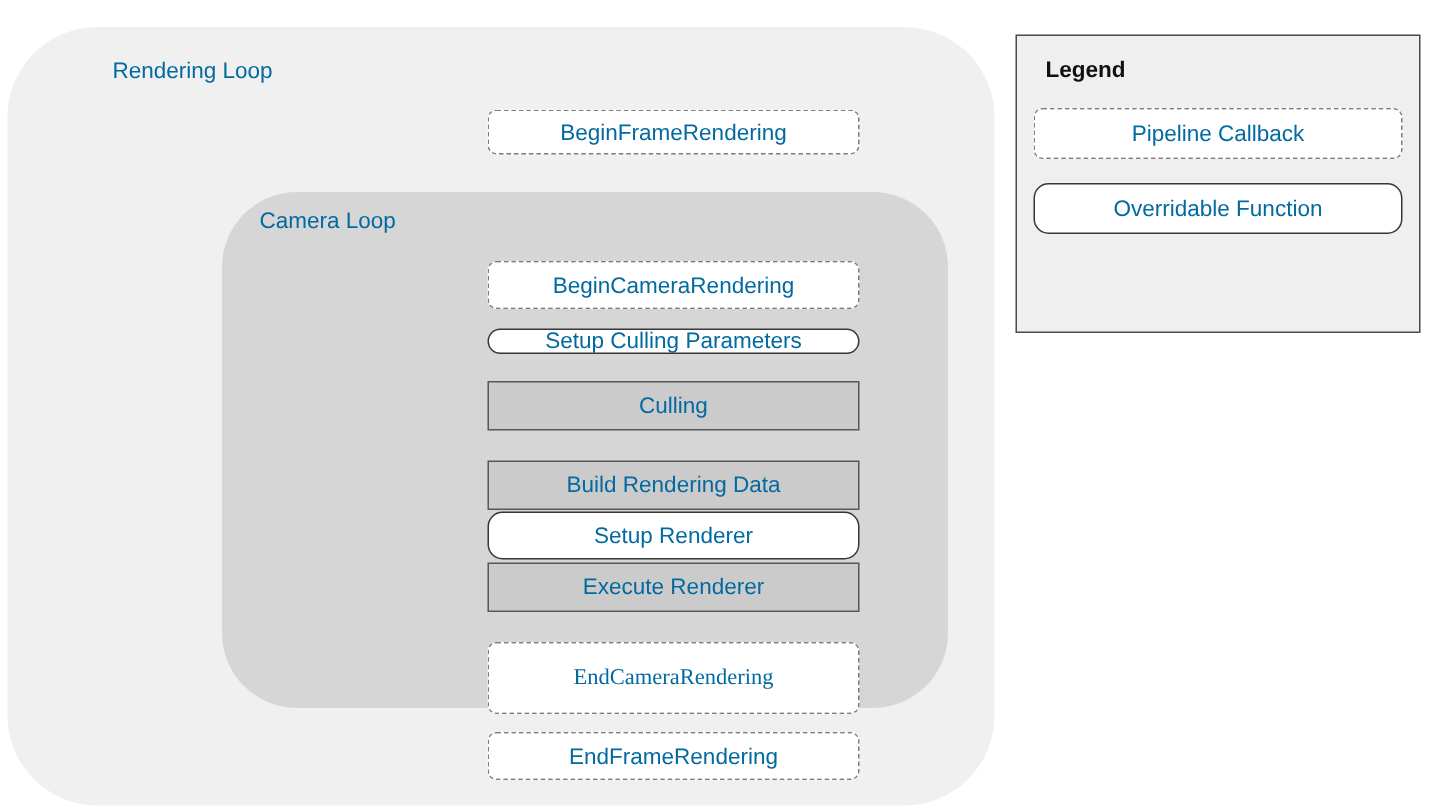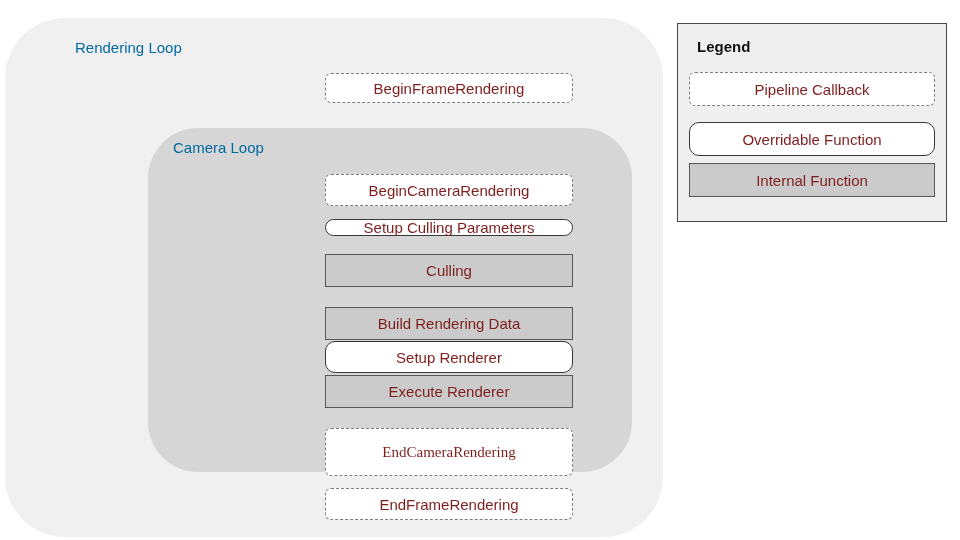--- a/index.html
+++ b/index.html
@@ -25,21 +25,21 @@
     position: absolute; font-size: 15px; font-weight: normal; color: #0369a1;
     white-space: nowrap;
   }
   #lbl-rendering-loop { left: 75px; top: 39px; }
   #lbl-camera-loop    { left: 173px; top: 139px; }
 
   
   .box {
     position: absolute; left: 325px; width: 248px;
     display: flex; align-items: center; justify-content: center;
-    font-size: 15px; color: #7f1d1d; text-align: center; white-space: nowrap;
+    font-size: 15px; color: #0369a1; text-align: center; white-space: nowrap;
   }
   .box.cb {            
     background: #ffffff; border: 1px dashed #7d7d7d; border-radius: 6px;
   }
   .box.ov {            
     background: #ffffff; border: 1.5px solid #373737; border-radius: 10px;
   }
   .box.in {            
     background: #cbcbcb; border: 1px solid #585858; border-radius: 0;
   }
@@ -99,16 +99,15 @@
 
   <div class="box cb" id="box-end-frame">EndFrameRendering</div>
 
   <div class="legend">
     <div class="legend-title">Legend</div>
 
     <div class="box cb" id="leg-pipeline-callback">Pipeline Callback</div>
 
     <div class="box ov" id="leg-overridable-function">Overridable Function</div>
 
-    <div class="box in" id="leg-internal-function">Internal Function</div>
   </div>
 
 </div>
 
 </body></html>

